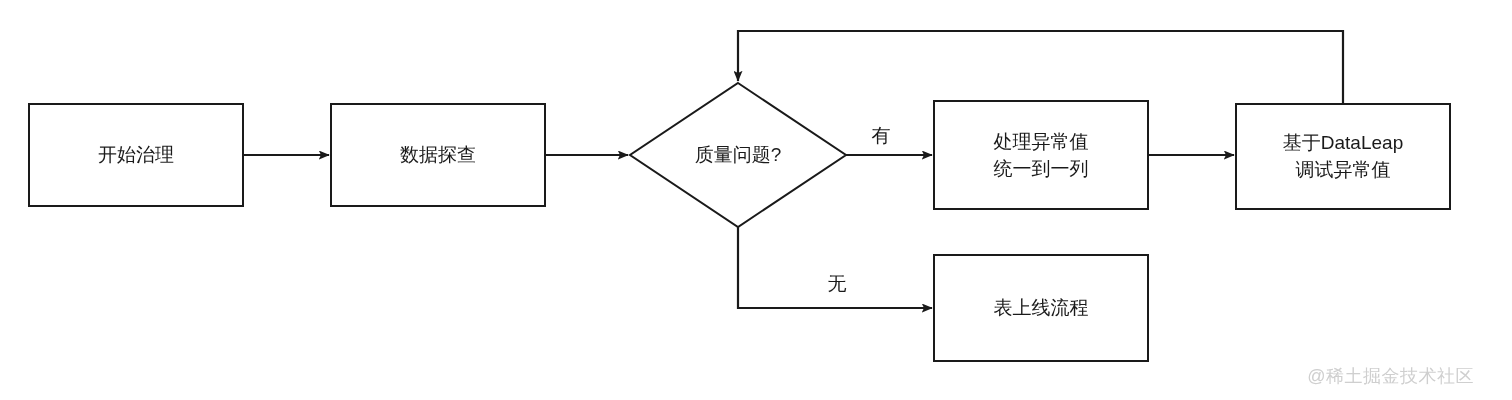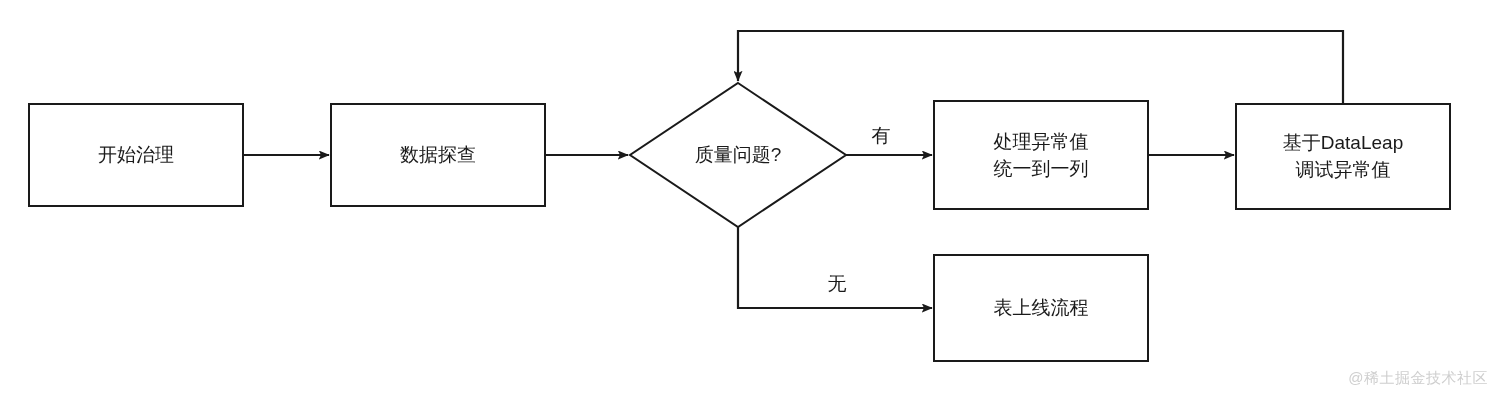--- a/index.html
+++ b/index.html
@@ -47,24 +47,24 @@
   }
   .edge-label {
     font-family: "Liberation Sans", "DejaVu Sans", sans-serif;
     font-size: 19px;
     fill: #1a1a1a;
     text-anchor: middle;
     dominant-baseline: middle;
   }
   .watermark {
     position: absolute;
-    right: 24px;
+    right: 38px;
     bottom: 12px;
     font-family: "Liberation Sans", "DejaVu Sans", sans-serif;
-    font-size: 15px;
+    font-size: 18px;
     color: #cfcfcf;
     letter-spacing: 0.5px;
     user-select: none;
   }
 </style>
 </head>
 <body>
 
 <div id="canvas">
 

